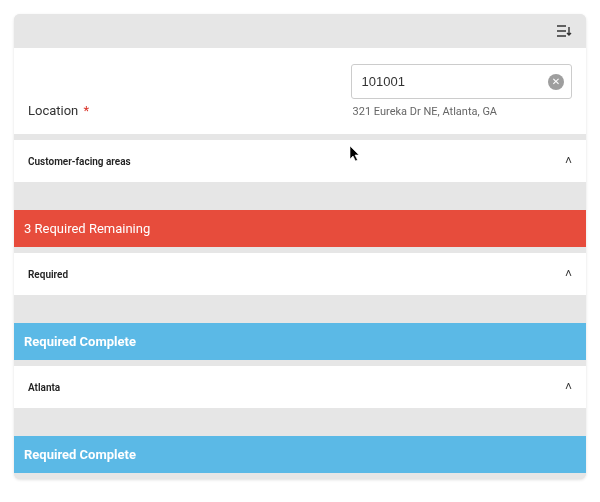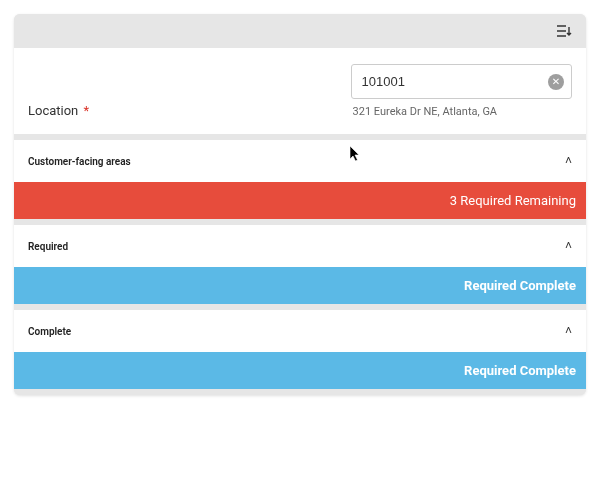--- a/index.html
+++ b/index.html
@@ -106,24 +106,25 @@
   .section-title {
     font-size: 10px;
     font-weight: 600;
     color: #222;
   }
   .chev {
     font-size: 12px;
     color: #333;
   }
   .status-bar {
-    text-align: right;
+    text-align: left;
     padding: 11px 10px;
     font-size: 13px;
     color: #fff;
+    margin-top: 28px;
   }
   .status-red { background: #e74c3c; }
   .status-blue { background: #5bb9e6; font-weight: bold; }
   .cursor {
     position: absolute;
     left: 349px;
     top: 145px;
     pointer-events: none;
   }
 </style>
@@ -168,21 +169,21 @@
       </div>
       <div class="status-bar status-red">3 Required Remaining</div>
       <div class="gap"></div>
       <div class="section-head">
         <span class="section-title">Required</span>
         <span class="chev">˄</span>
       </div>
       <div class="status-bar status-blue">Required Complete</div>
       <div class="gap"></div>
       <div class="section-head">
-        <span class="section-title">Complete</span>
+        <span class="section-title">Atlanta</span>
         <span class="chev">˄</span>
       </div>
       <div class="status-bar status-blue">Required Complete</div>
       <div class="gap"></div>
     </div>
 
 </div>
 
 <svg class="cursor" width="14" height="18" viewBox="0 0 14 18">
   <path d="M1 1 L1 14 L4 11 L6.5 16 L8.5 15 L6 10 L10 10 Z" fill="#000" stroke="#fff" stroke-width="0.6"></path>

